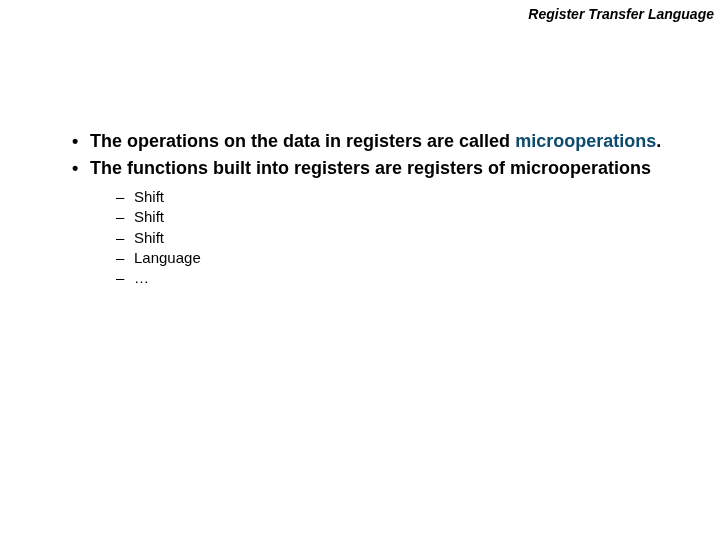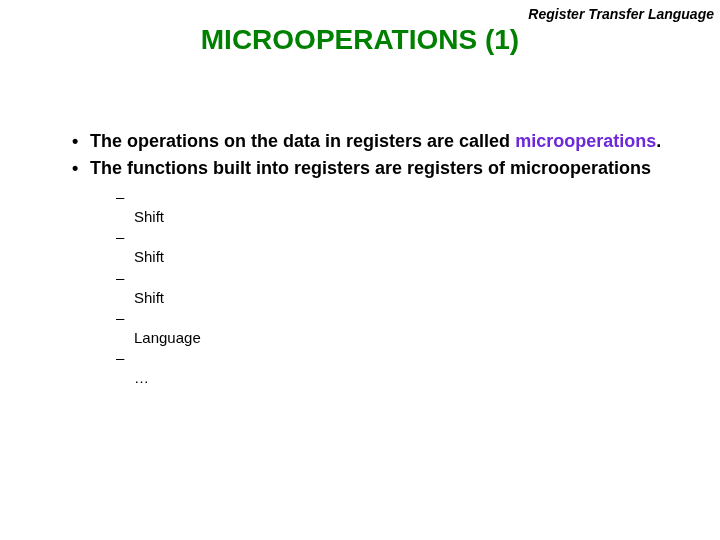--- a/index.html
+++ b/index.html
@@ -58,51 +58,49 @@
   }
   .bullet-l1 .marker {
     width: 18px;
     flex: 0 0 18px;
     text-align: left;
   }
   .bullet-l1 .text {
     flex: 1;
   }
   .keyword {
-    color: #6d28d9;
+    color: #0c4a6e;
   }
   .sublist {
     margin-top: 8px;
     margin-left: 44px;
   }
   .bullet-l2 {
     display: flex;
     align-items: flex-start;
     font-weight: normal;
     font-size: 15px;
     line-height: 1.35;
   }
   .bullet-l2 .marker {
     width: 18px;
     flex: 0 0 18px;
     text-align: left;
   }
   .bullet-l2 .text {
     flex: 1;
-    margin-top: 20px;
   }
 </style>
 </head>
 <body>
 
 <div class="slide">
 
   <div class="topic-label">Register Transfer Language</div>
 
-  <div class="title">MICROOPERATIONS (1)</div>
 
   <div class="body">
 
     <div class="bullet-l1">
       <div class="marker">•</div>
       <div class="text">
         <span>The operations on the data in registers are called </span><span class="keyword">microoperations</span><span>.</span>
       </div>
     </div>
 

